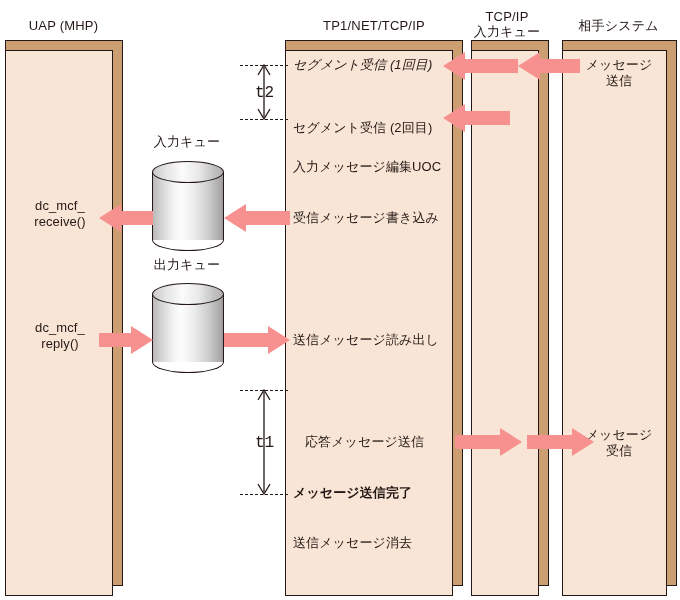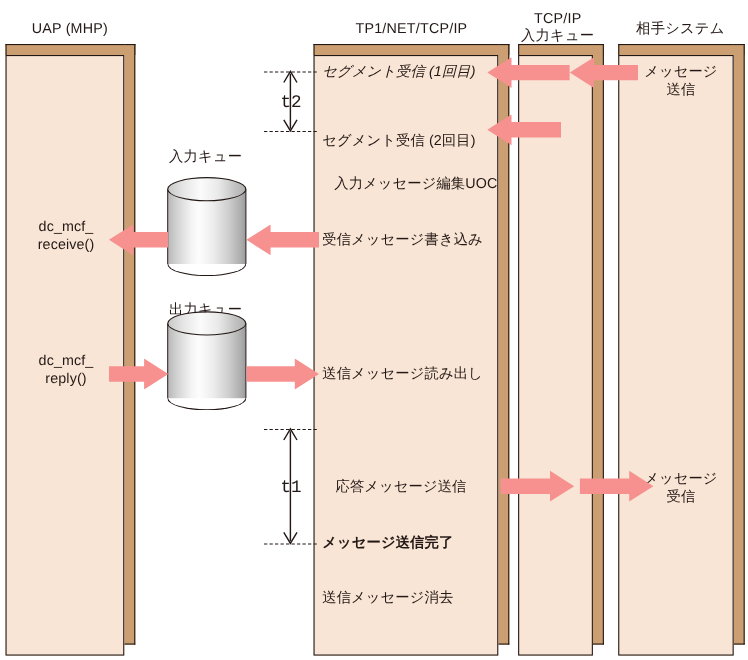--- a/index.html
+++ b/index.html
@@ -187,30 +187,30 @@
   <div class="row-label center" style="left:8px; top:320px; width:104px;">dc_mcf_
 reply()</div>
 
   <div class="queue-label" style="left:132px; top:133px; width:110px;">入力キュー</div>
   <div class="cylinder" style="left:152px; top:161px; width:72px; height:90px;">
     <div class="body"></div>
     <div class="cap-bottom"></div>
     <div class="cap-top"></div>
   </div>
 
-  <div class="queue-label" style="left:132px; top:272px; width:110px;">出力キュー</div>
+  <div class="queue-label" style="left:132px; top:256px; width:110px;">出力キュー</div>
   <div class="cylinder" style="left:152px; top:283px; width:72px; height:90px;">
     <div class="body"></div>
     <div class="cap-bottom"></div>
     <div class="cap-top"></div>
   </div>
 
   <div class="row-label" style="left:293px; top:57px;  width:170px;font-style:italic;">セグメント受信 (1回目)</div>
   <div class="row-label" style="left:293px; top:120px; width:170px;">セグメント受信 (2回目)</div>
-  <div class="row-label" style="left:293px; top:159px; width:170px;text-align:center;">入力メッセージ編集UOC</div>
+  <div class="row-label" style="left:293px; top:159px; width:170px;">入力メッセージ編集UOC</div>
   <div class="row-label" style="left:293px; top:210px; width:170px;">受信メッセージ書き込み</div>
   <div class="row-label" style="left:293px; top:332px; width:170px;">送信メッセージ読み出し</div>
   <div class="row-label" style="left:293px; top:434px; width:170px;margin-left:12px;">応答メッセージ送信</div>
   <div class="row-label" style="left:293px; top:485px; width:170px;font-weight:bold;">メッセージ送信完了</div>
   <div class="row-label" style="left:293px; top:535px; width:170px;font-family:Liberation Serif, serif;">送信メッセージ消去</div>
 
   <div class="row-label center" style="left:566px; top:57px;  width:106px;">メッセージ
 送信</div>
   <div class="row-label center" style="left:566px; top:427px; width:106px;">メッセージ
 受信</div>

